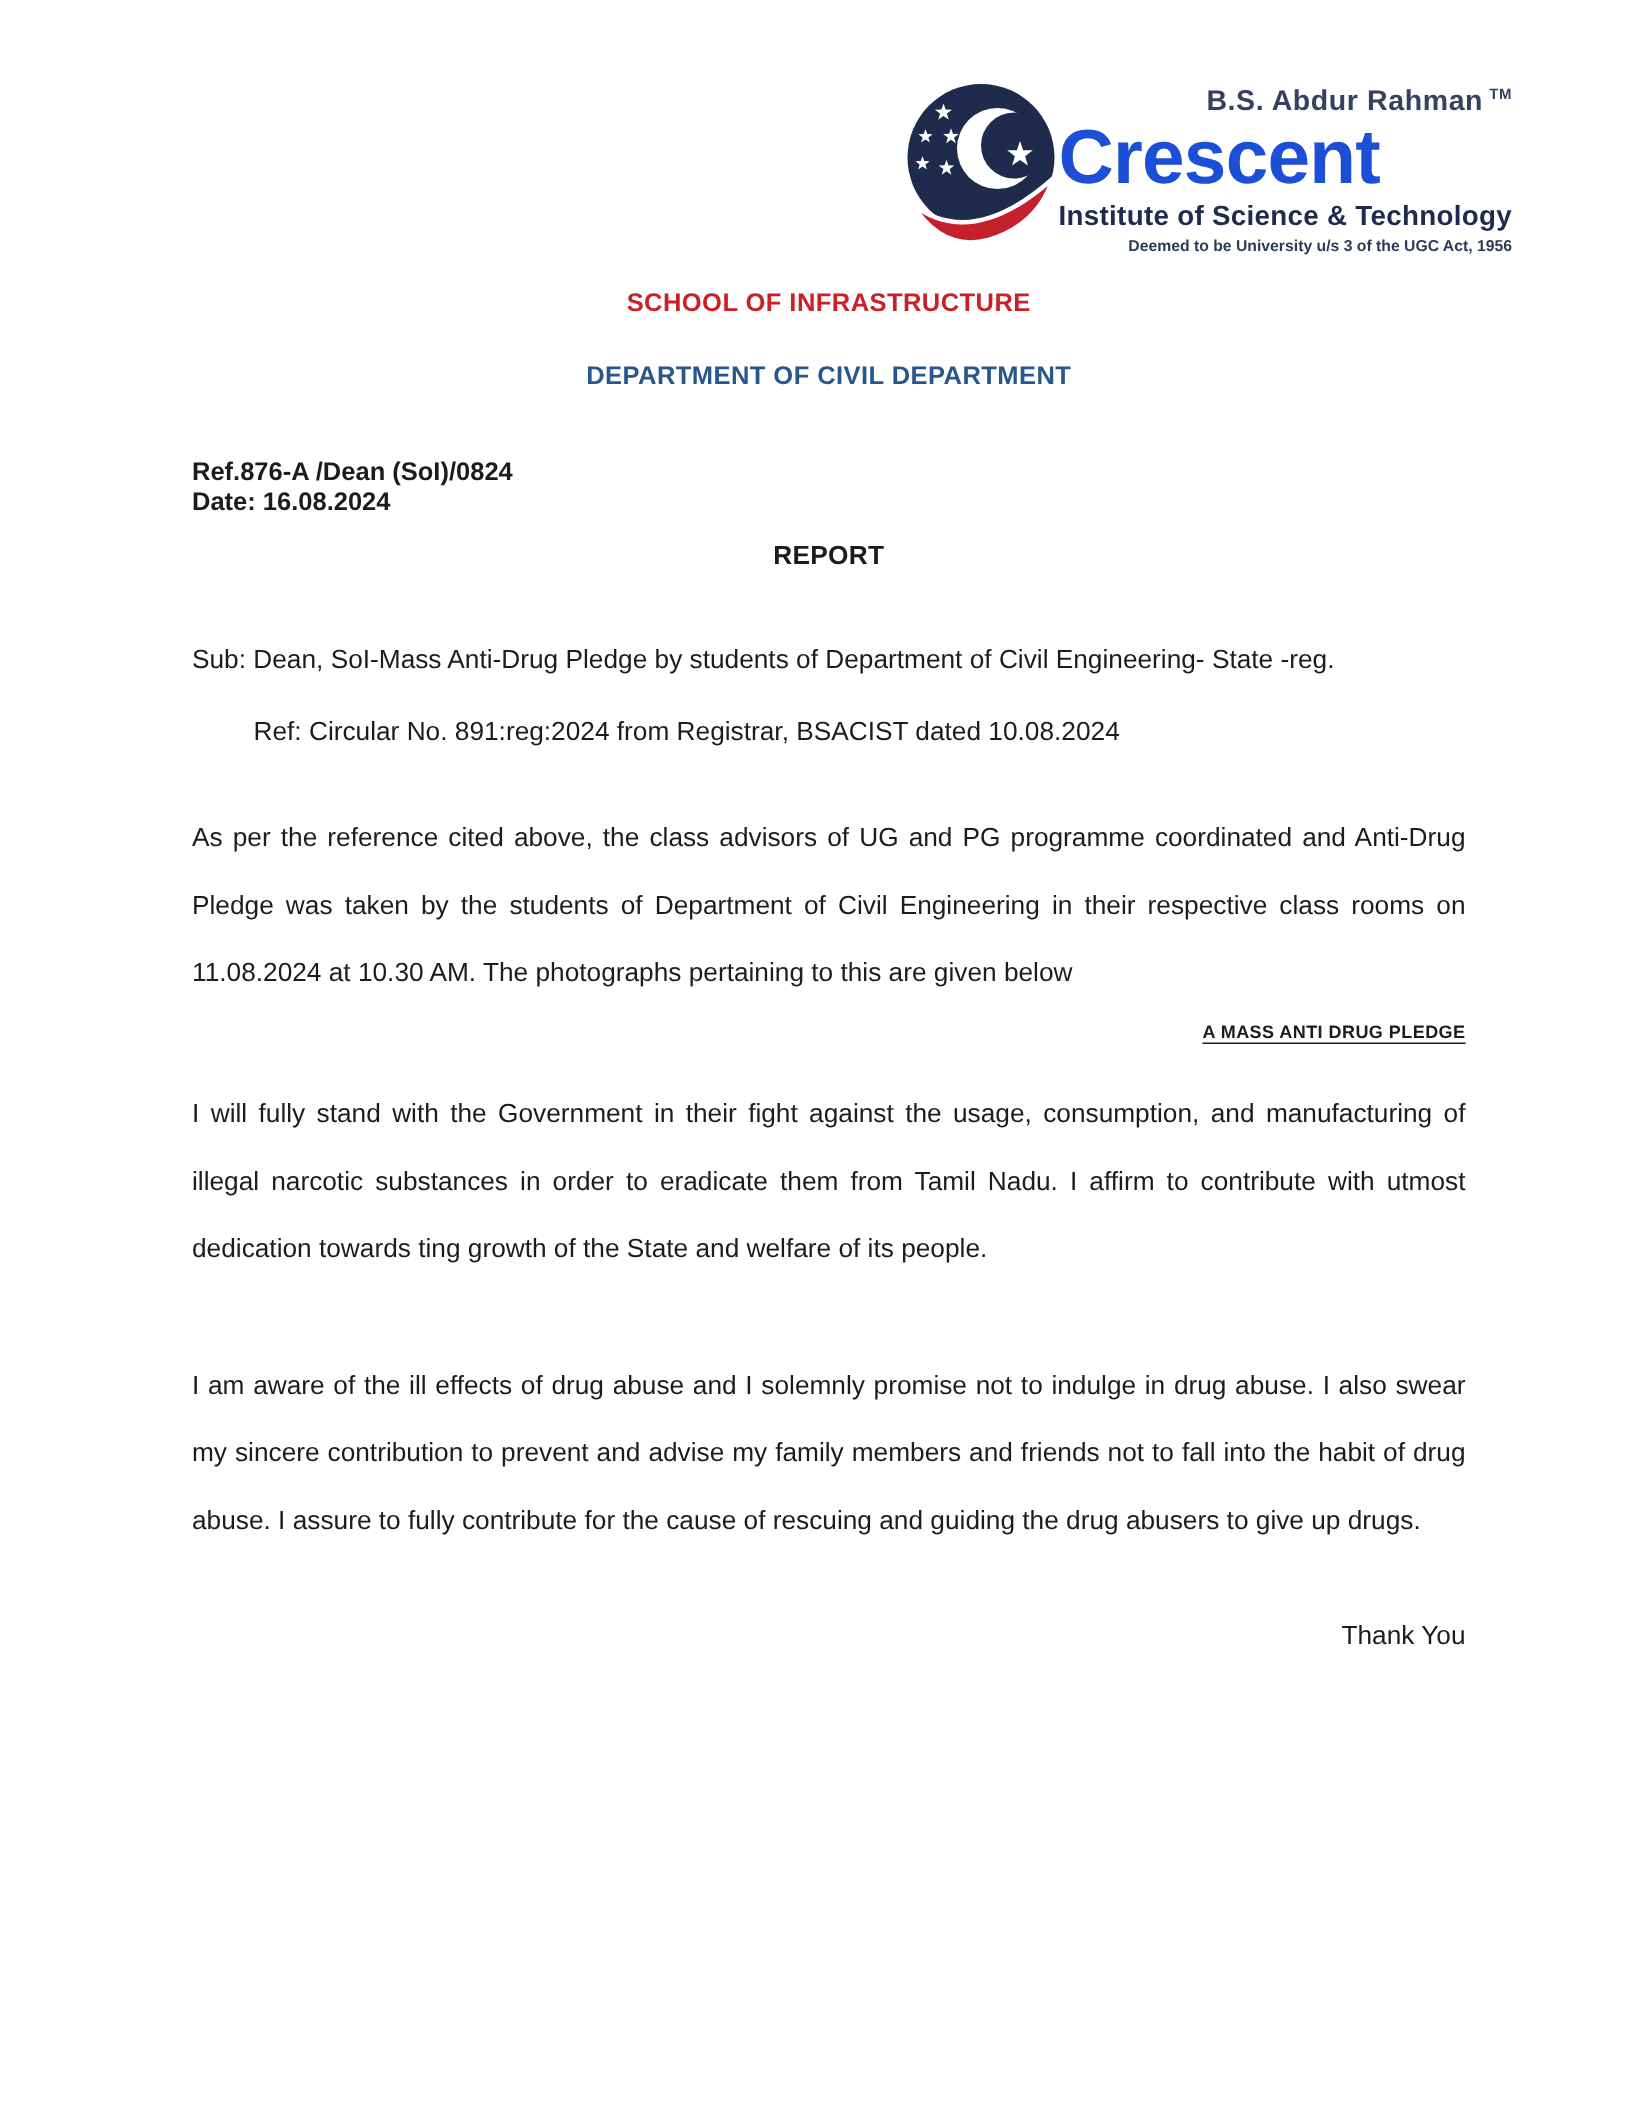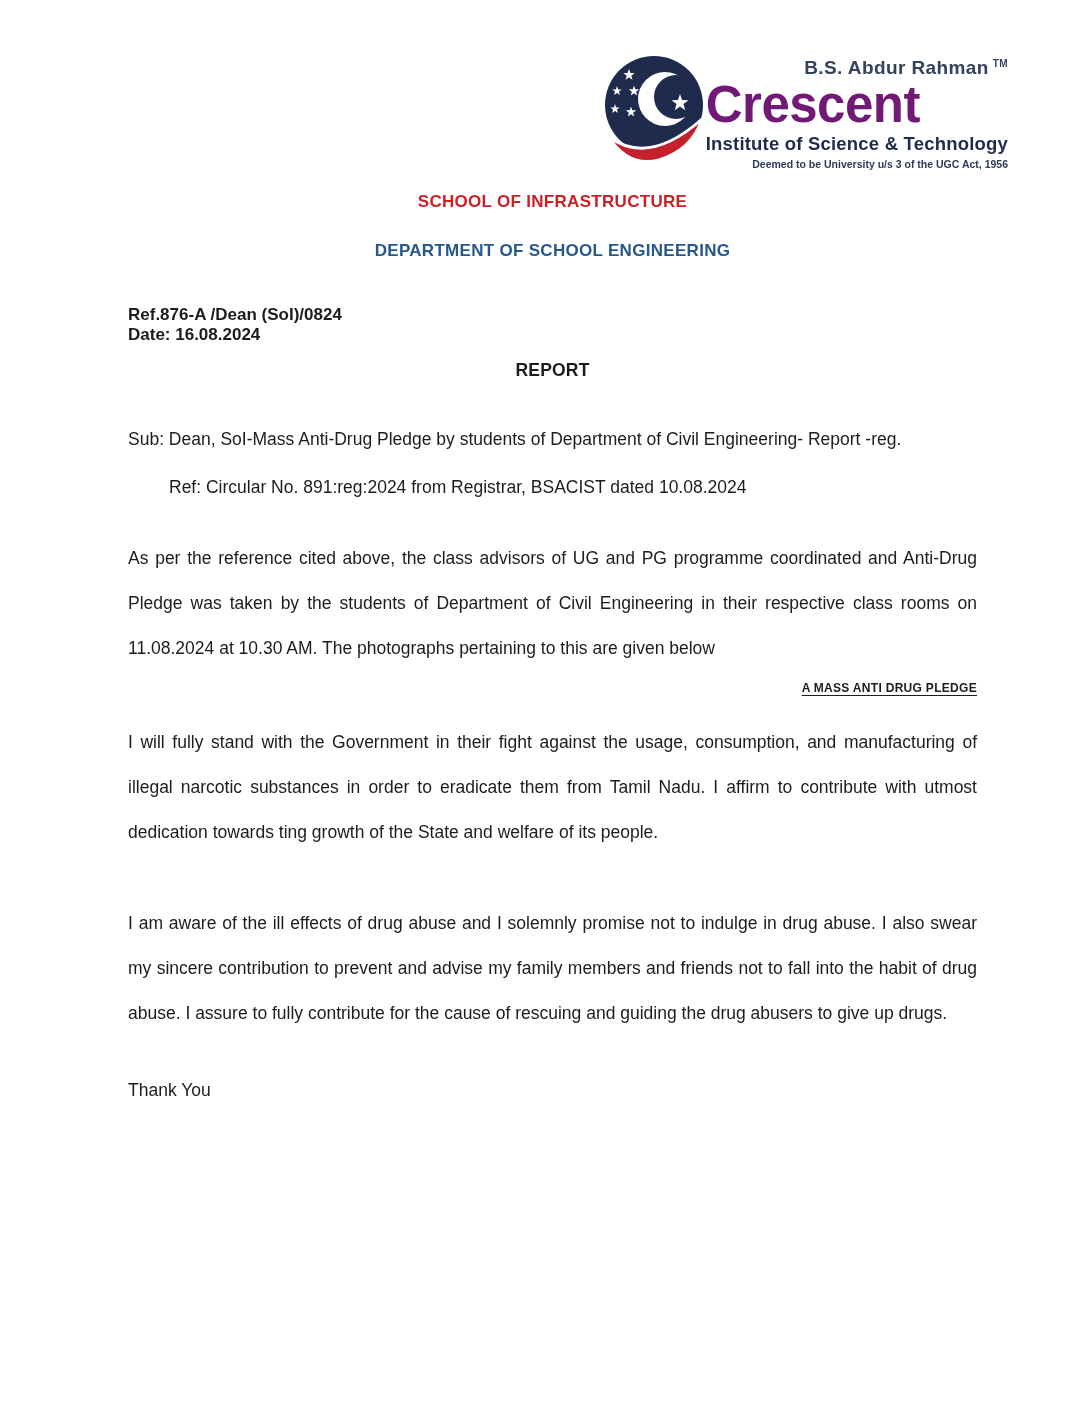--- a/index.html
+++ b/index.html
@@ -27,21 +27,21 @@
     font-size: 19px;
     font-weight: 600;
     color: #34425f;
     letter-spacing: 0.4px;
     white-space: nowrap;
   }
   .tm { font-size: 10px; vertical-align: super; margin-left: 4px; font-weight: 700; }
   .wordmark {
     font-size: 51px;
     font-weight: 700;
-    color: #701a75;
+    color: #1d4ed8;
     line-height: 1.02;
     letter-spacing: -0.5px;
   }
   .inst {
     font-size: 18.5px;
     font-weight: 600;
     color: #1e2b4d;
     letter-spacing: 0.2px;
     margin-top: 2px;
     white-space: nowrap;
@@ -100,21 +100,21 @@
     margin-top: 10px;
     text-align: right;
     font-size: 12px;
     font-weight: bold;
     text-decoration: underline;
     text-underline-offset: 3px;
     letter-spacing: 0.3px;
   }
   .para2 { margin-top: 46px; }
   .para3 { margin-top: 25px; }
-  .closing { margin-top: 44px; text-align: left; font-size: 17.5px; }
+  .closing { margin-top: 44px; text-align: right; font-size: 17.5px; }
 </style>
 </head>
 <body>
 
 <div class="page">
 
   <header class="logo-row">
     <div class="emblem">
       <svg width="112" height="108" viewBox="0 0 112 108" xmlns="http://www.w3.org/2000/svg" aria-hidden="true">
         <defs>
@@ -141,30 +141,30 @@
         <span>B.S. Abdur Rahman</span><span class="tm">TM</span>
       </div>
       <div class="wordmark">Crescent</div>
       <div class="inst">Institute of Science &amp; Technology</div>
       <div class="deemed">Deemed to be University u/s 3 of the UGC Act, 1956</div>
     </div>
   </header>
 
   <main class="content">
     <h1 class="school">SCHOOL OF INFRASTRUCTURE</h1>
-    <h2 class="dept">DEPARTMENT OF SCHOOL ENGINEERING</h2>
+    <h2 class="dept">DEPARTMENT OF CIVIL DEPARTMENT</h2>
 
     <div class="meta-row">
       <span class="ref-no">Ref.876-A /Dean (SoI)/0824</span>
       <span class="date">Date: 16.08.2024</span>
     </div>
 
     <div class="report-title">REPORT</div>
 
-    <p class="sub-line">Sub: Dean, SoI-Mass Anti-Drug Pledge by students of Department of Civil Engineering- Report -reg.</p>
+    <p class="sub-line">Sub: Dean, SoI-Mass Anti-Drug Pledge by students of Department of Civil Engineering- State -reg.</p>
     <p class="ref-line">Ref: Circular No. 891:reg:2024 from Registrar, BSACIST dated 10.08.2024</p>
 
     <p class="para para1">As per the reference cited above, the class advisors of UG and PG programme coordinated and Anti-Drug Pledge was taken by the students of Department of Civil Engineering in their respective class rooms on 11.08.2024 at 10.30 AM. The photographs pertaining to this are given below</p>
 
     <div class="pledge-heading">A MASS ANTI DRUG PLEDGE</div>
 
     <p class="para para3">I will fully stand with the Government in their fight against the usage, consumption, and manufacturing of illegal narcotic substances in order to eradicate them from Tamil Nadu. I affirm to contribute with utmost dedication towards ting growth of the State and welfare of its people.</p>
     <p class="para para2">I am aware of the ill effects of drug abuse and I solemnly promise not to indulge in drug abuse. I also swear my sincere contribution to prevent and advise my family members and friends not to fall into the habit of drug abuse. I assure to fully contribute for the cause of rescuing and guiding the drug abusers to give up drugs.</p>
 
     <div class="closing">Thank You</div>

